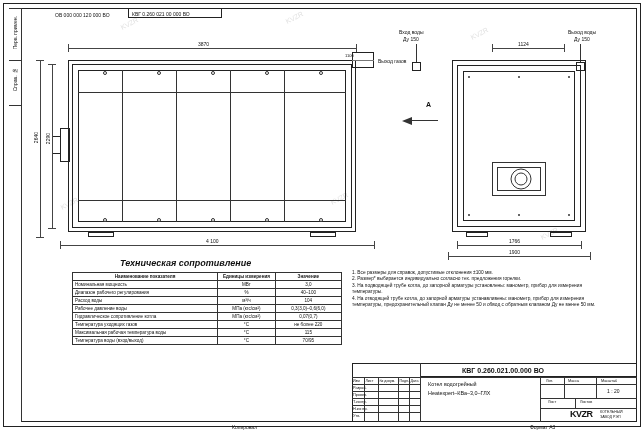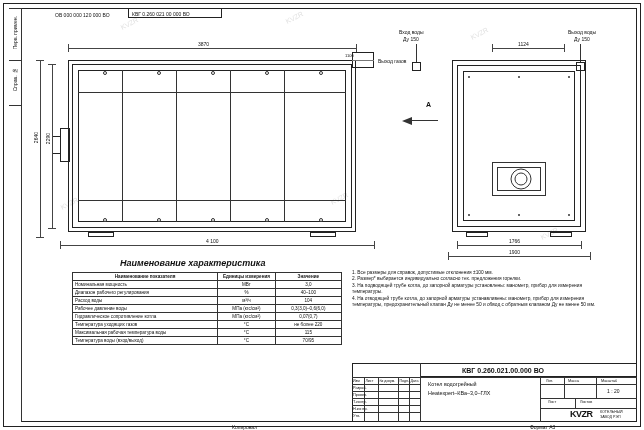--- a/index.html
+++ b/index.html
@@ -155,21 +155,21 @@
   <div class="dim" style="left:457px;top:245px;width:124px;"></div>
   <div class="tick" style="left:457px;top:241px;width:1px;height:8px;"></div>
   <div class="tick" style="left:581px;top:241px;width:1px;height:8px;"></div>
   <div class="lbl" style="left:509px;top:238px;">1766</div>
 
   <div class="dim" style="left:448px;top:256px;width:142px;"></div>
   <div class="tick" style="left:448px;top:252px;width:1px;height:8px;"></div>
   <div class="tick" style="left:590px;top:252px;width:1px;height:8px;"></div>
   <div class="lbl" style="left:509px;top:249px;">1900</div>
 
-  <div class="lbl b" style="left:120px;top:258px;font-size:9px;font-style:italic;">Наименование характеристика</div>
+  <div class="lbl b" style="left:120px;top:258px;font-size:9px;font-style:italic;">Техническая сопротивление</div>
 
   <table class="spec" style="position:absolute;left:72px;top:272px;width:270px;">
     <tbody>
         <tr>
       <td class="h" style="width:150px;">Наименование показателя</td>
       <td class="h" style="width:55px;">Единицы измерения</td>
       <td class="h" style="width:65px;">Значение</td>
     </tr>
     <tr>
       <td>Номинальная мощность</td>

